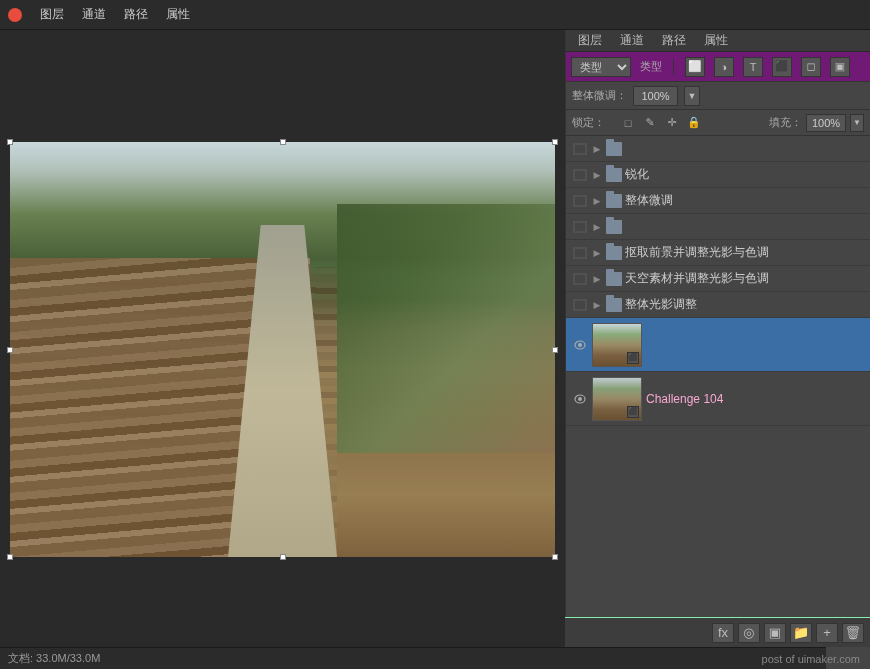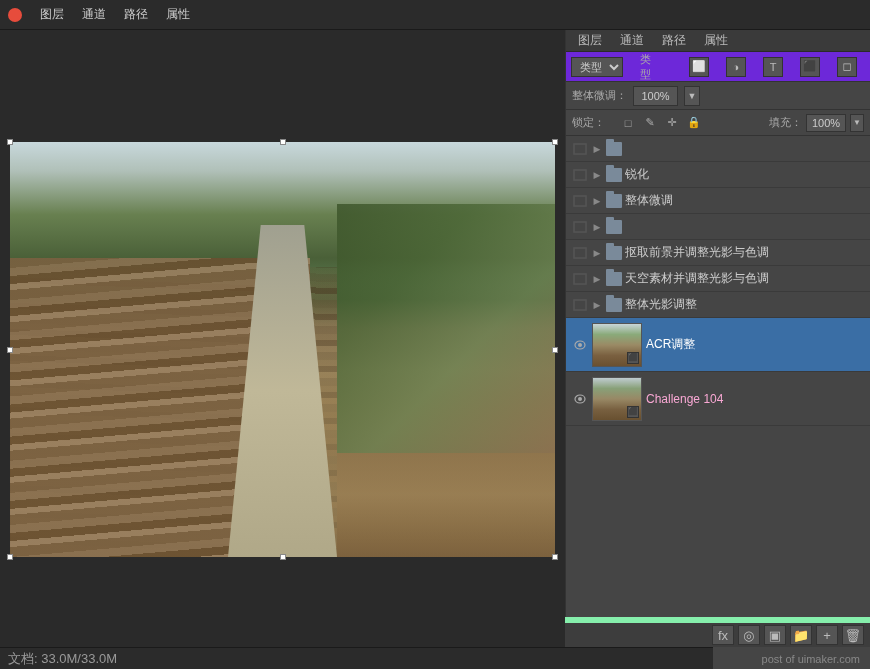--- a/index.html
+++ b/index.html
@@ -147,29 +147,29 @@
     .handle-mr { top: 50%; right: -3px; transform: translateY(-50%); }
     .handle-bl { bottom: -3px; left: -3px; }
     .handle-bc { bottom: -3px; left: 50%; transform: translateX(-50%); }
     .handle-br { bottom: -3px; right: -3px; }
 
     
     .status-bar {
       position: absolute;
       bottom: 0;
       left: 0;
-      width: 713px;
+      width: 826px;
       height: 22px;
       background: #2b2b2b;
       border-top: 1px solid #1a1a1a;
       display: flex;
       align-items: center;
       padding: 0 8px;
       color: #999;
-      font-size: 13px;
+      font-size: 11px;
     }
     .status-text {
       margin-right: 15px;
     }
 
     
     .right-panel {
       position: absolute;
       top: 30px;
       left: 565px;
@@ -197,22 +197,22 @@
       background: transparent;
       border: none;
       outline: none;
     }
 
     
     .layer-toolbar {
       display: flex;
       align-items: center;
       padding: 4px 5px;
-      background: #6d28d9;
-      gap: 17px;
+      background: #701a75;
+      gap: 9px;
       height: 30px;
       border-bottom: 1px solid #333;
     }
     .toolbar-select {
       background: #555;
       color: #ccc;
       border: 1px solid #333;
       height: 20px;
       padding: 0 4px;
       font-size: 11px;
@@ -450,21 +450,21 @@
     .layer-item.selected .layer-item-name { color: #fff; }
 
     
     .panel-bottom {
       position: absolute;
       bottom: 22px;
       left: 565px;
       width: 305px;
       height: 30px;
       background: #3d3d3d;
-      border-top: 6px solid #86efac;
+      border-top: 1px solid #86efac;
       display: flex;
       align-items: center;
       justify-content: flex-end;
       padding: 0 6px;
       gap: 4px;
     }
     .panel-btn {
       width: 22px;
       height: 20px;
       background: #555;
@@ -658,21 +658,20 @@
       <div class="layer-visibility visible">
         <svg width="14" height="12" viewBox="0 0 14 12">
           <ellipse cx="7" cy="6" rx="5" ry="4" stroke="#aaa" stroke-width="1.2" fill="none"></ellipse>
           <circle cx="7" cy="6" r="2" fill="#aaa"></circle>
         </svg>
       </div>
       <div class="layer-thumb">
         <div class="thumb-road"></div>
         <div class="thumb-badge">⬛</div>
       </div>
-      <span class="layer-item-name">ACR调整</span>
     </div>
 
     <div class="layer-item">
       <div class="layer-visibility visible">
         <svg width="14" height="12" viewBox="0 0 14 12">
           <ellipse cx="7" cy="6" rx="5" ry="4" stroke="#aaa" stroke-width="1.2" fill="none"></ellipse>
           <circle cx="7" cy="6" r="2" fill="#aaa"></circle>
         </svg>
       </div>
       <div class="layer-thumb">

